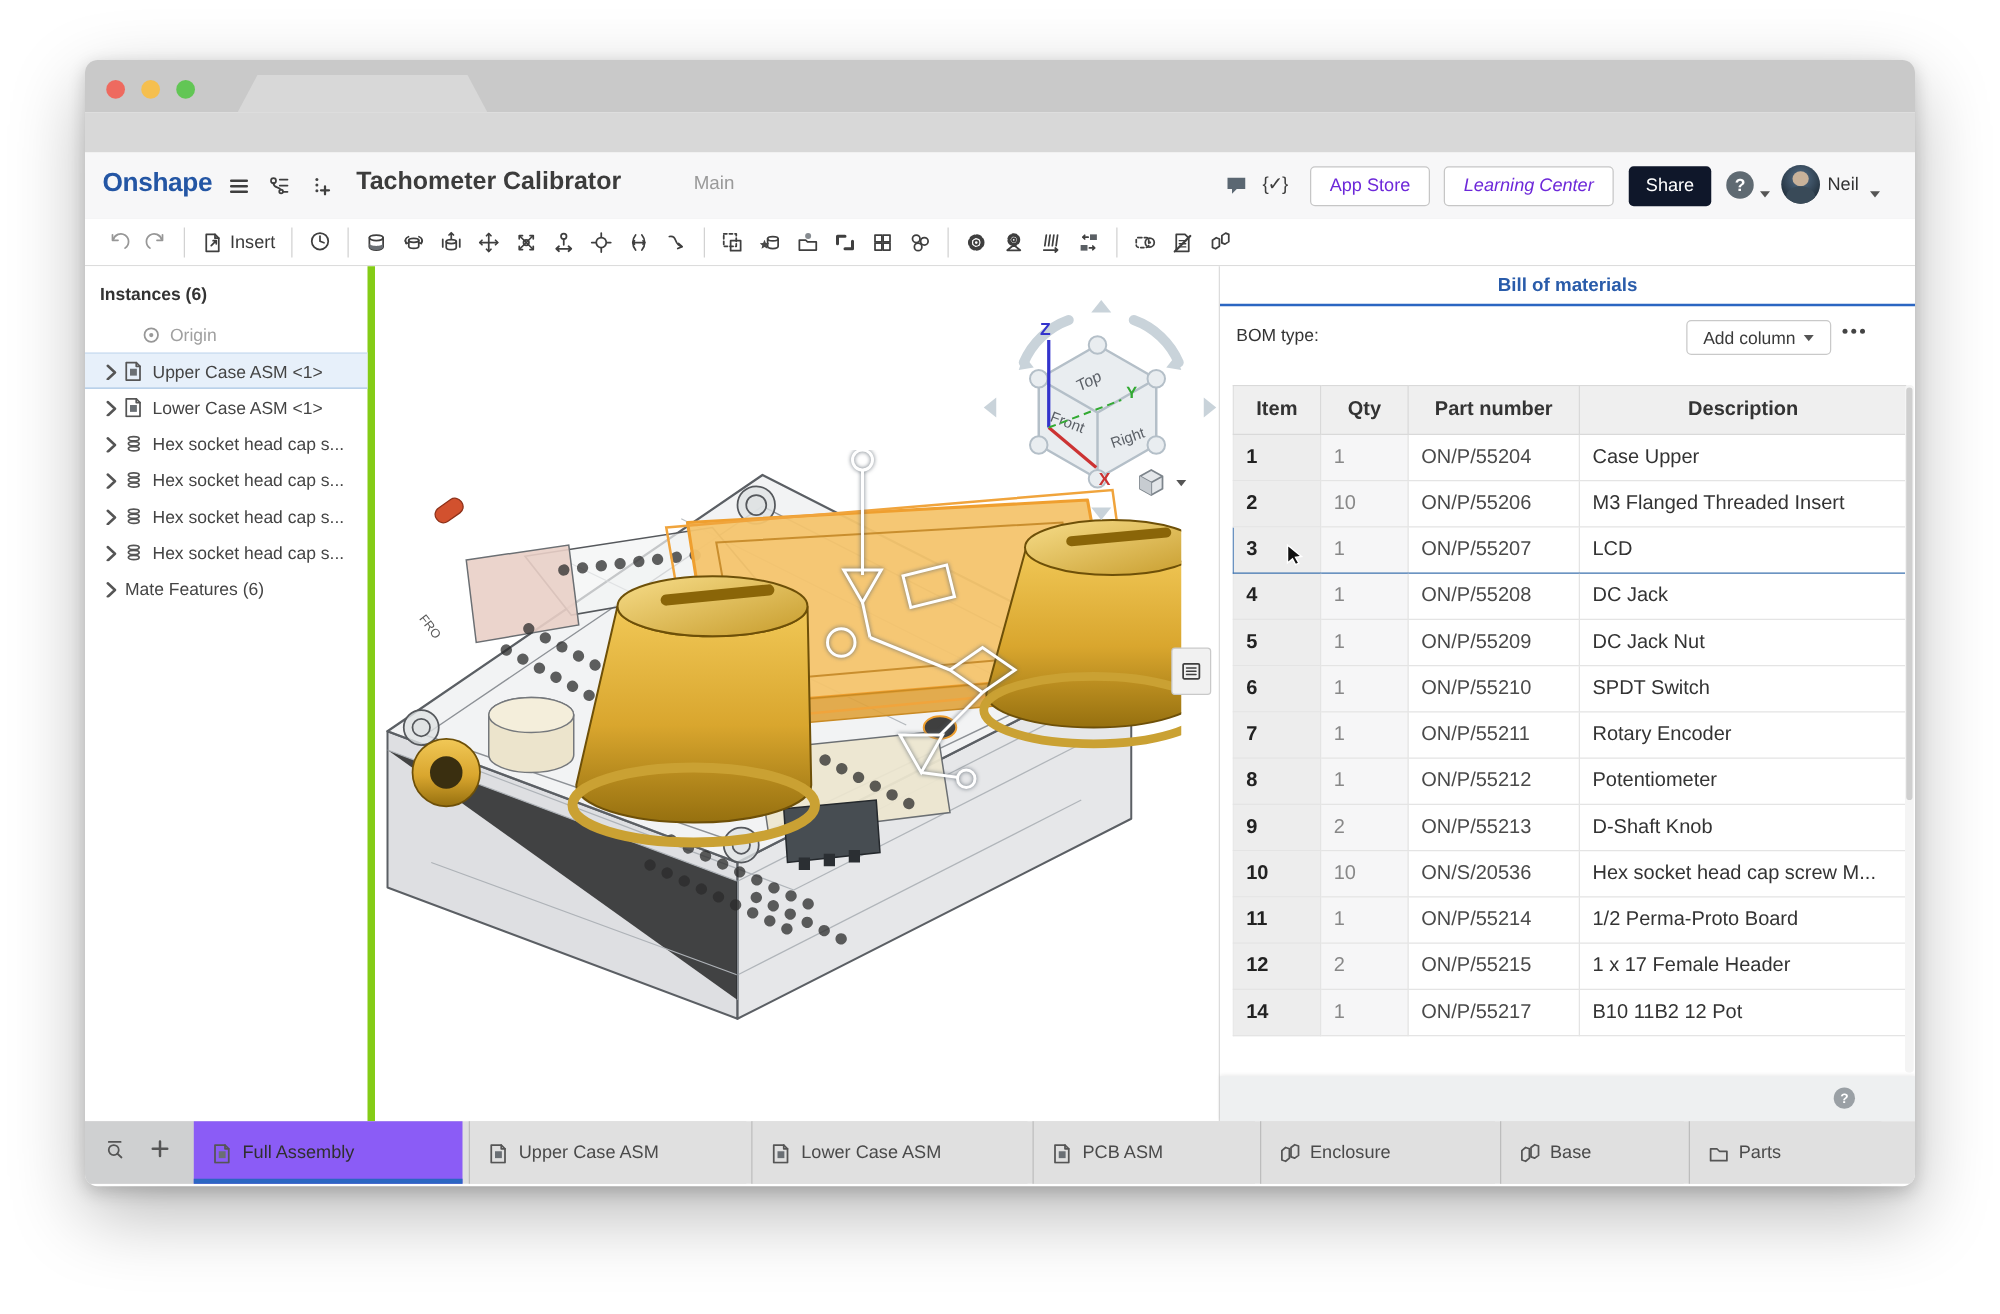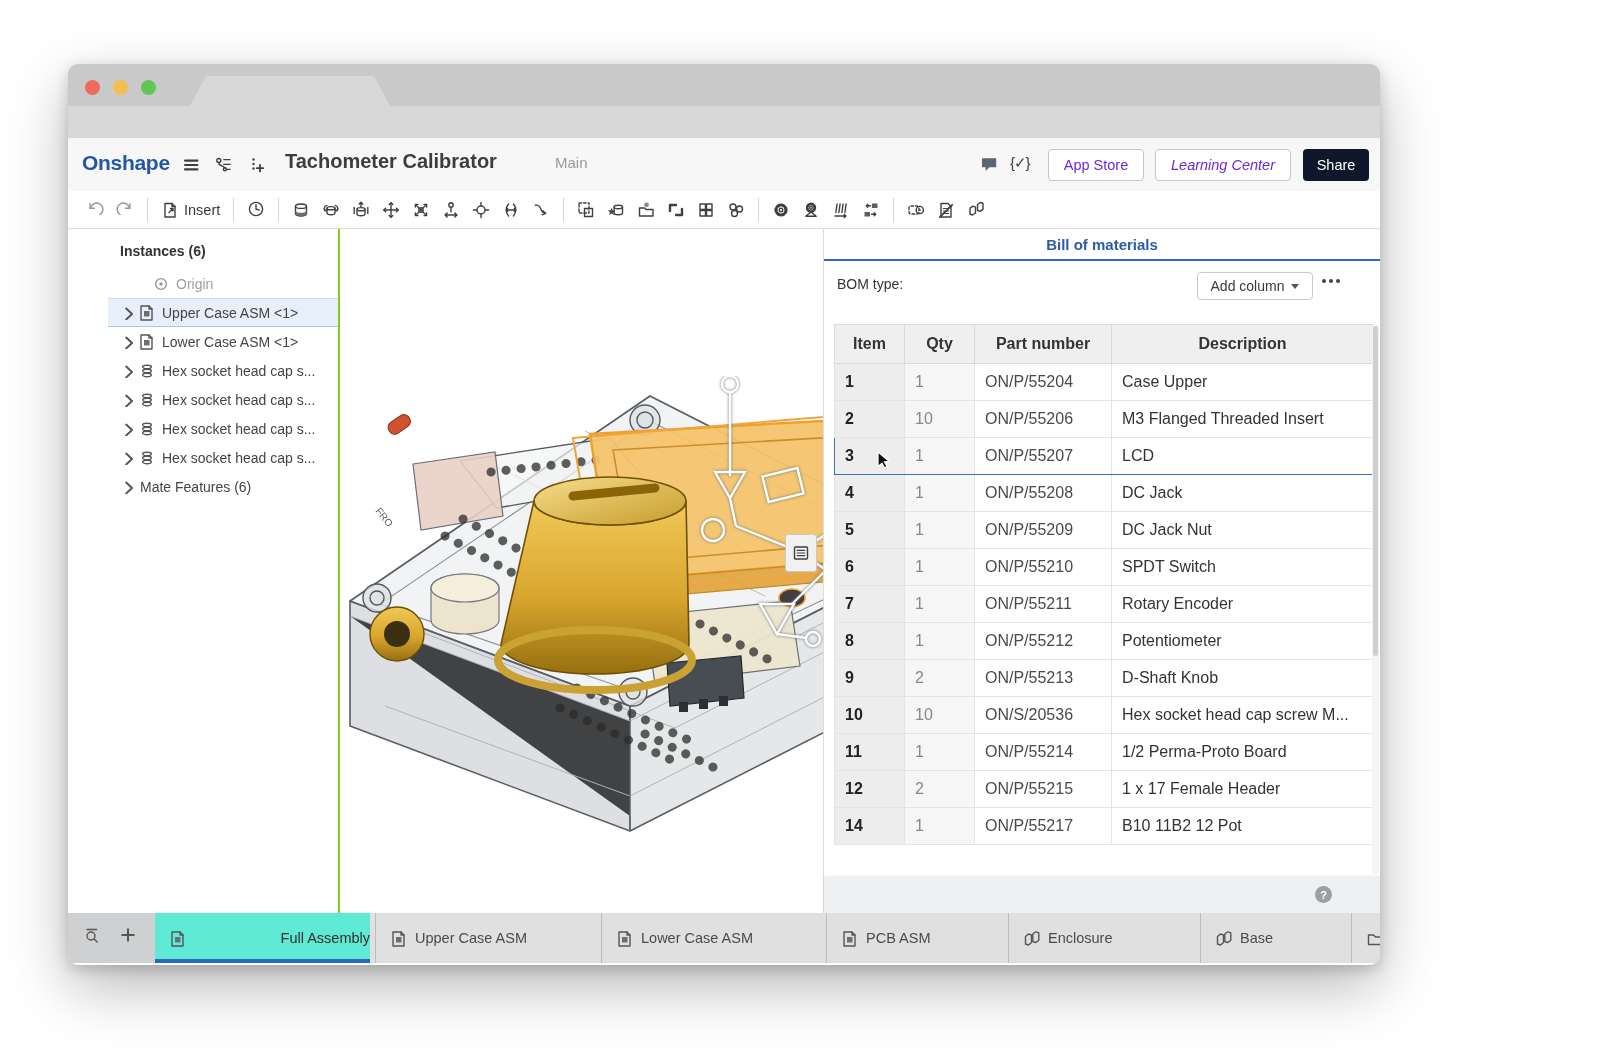--- a/index.html
+++ b/index.html
@@ -1,18 +1,18 @@
 <!DOCTYPE html>
 <html><head>
 <meta charset="utf-8">
 <style>
   html,body{margin:0;padding:0;background:#fff;}
   .page{position:relative;width:1600px;height:1051px;background:#fff;font-family:"Liberation Sans",sans-serif;overflow:hidden;}
   .abs{position:absolute;}
-  .window{position:absolute;left:68px;top:64px;width:1312px;height:901px;border-radius:10px;
+  .window{position:absolute;left:68px;top:48px;width:1464px;height:901px;border-radius:10px;
     box-shadow:0 22px 60px rgba(0,0,0,.28), 0 4px 14px rgba(0,0,0,.18);overflow:hidden;background:#fff;}
   
   .titlebar{position:absolute;left:0;top:0;width:100%;height:42px;background:#c9c9c9;}
   .tlight{position:absolute;top:16px;width:15px;height:15px;border-radius:50%;}
   .titletab{position:absolute;left:122px;top:12px;width:200px;height:30px;background:#d8d8d8;
     clip-path:polygon(0 100%,16px 0,calc(100% - 16px) 0,100% 100%);}
   .strip2{position:absolute;left:0;top:42px;width:100%;height:32px;background:#d8d8d8;}
   
   .apphead{position:absolute;left:0;top:74px;width:100%;height:53px;background:#f7f7f8;border-bottom:1px solid #e2e2e2;}
   .logo{position:absolute;left:14px;top:13px;font-size:21px;font-weight:bold;color:#2456a4;letter-spacing:-.3px;}
@@ -35,21 +35,21 @@
   .toolbar{position:absolute;left:0;top:127px;width:100%;height:38px;background:#fff;border-bottom:1px solid #dcdcdc;
     display:flex;align-items:center;padding-left:12px;box-sizing:border-box;}
   .tb{width:30px;height:30px;display:flex;align-items:center;justify-content:center;flex:0 0 auto;}
   .tbtext{display:flex;align-items:center;gap:5px;font-size:14.5px;color:#3a3a3a;padding:0 6px;flex:0 0 auto;}
   .tsep{width:1px;height:24px;background:#d2d2d2;margin:0 7px;flex:0 0 auto;}
   .ic{stroke:#3f3f3f;fill:none;stroke-width:1.4;stroke-linecap:round;stroke-linejoin:round;}
   .ic.dim{stroke:#979797;}
   .ic.mid{stroke:#555;}
   
   .content{position:absolute;left:0;top:165px;width:100%;height:684px;display:flex;}
-  .leftpanel{position:relative;width:232px;height:100%;background:#fff;border-right:2px solid #84cc16;box-sizing:border-box;flex:0 0 auto;margin-left:40px;}
+  .leftpanel{position:relative;width:232px;height:100%;background:#fff;border-right:6px solid #84cc16;box-sizing:border-box;flex:0 0 auto;}
   .lp-head{position:absolute;left:12px;top:14px;font-size:14px;font-weight:bold;color:#333;}
   .trow{position:absolute;left:0;width:100%;height:29px;display:flex;align-items:center;font-size:14px;color:#444;}
   .trow .chev{margin-left:12px;width:16px;display:flex;}
   .trow .ticon{margin-left:2px;width:20px;display:flex;}
   .trow .tlabel{margin-left:4px;white-space:nowrap;}
   .trow.sel{background:#e7f0fa;border-top:1px solid #c9dcf0;border-bottom:1px solid #a9c6e4;box-sizing:border-box;}
   .viewport{position:relative;flex:1 1 auto;background:#fff;overflow:hidden;}
   .bomtoggle{position:absolute;right:6px;top:305px;width:30px;height:36px;background:#f1f1f1;border:1px solid #c9c9c9;border-radius:3px;
     display:flex;align-items:center;justify-content:center;}
   .minicube{position:absolute;left:608px;top:160px;display:flex;align-items:center;gap:7px;}
@@ -81,21 +81,21 @@
   .vscroll .thumb{position:absolute;left:1px;top:2px;width:5px;height:330px;background:#cfcfcf;border-radius:3px;}
   .bomfoot{position:absolute;left:0;top:648px;width:100%;height:36px;background:#eef0f1;box-shadow:0 -1px 3px rgba(0,0,0,.08);}
   .foothelp{position:absolute;right:48px;top:9px;width:17px;height:17px;border-radius:50%;background:#9aa0a5;color:#fff;font-size:11px;font-weight:bold;
     display:flex;align-items:center;justify-content:center;}
   .cursor{position:absolute;left:53px;top:222px;z-index:5;}
   
   .tabbar{position:absolute;left:0;top:849px;width:100%;height:50px;background:#e0e0e0;}
   .tabutil{position:absolute;left:0;top:0;width:87px;height:50px;background:#cfd0d1;display:flex;align-items:center;justify-content:space-evenly;}
   .dtab{position:absolute;top:0;height:50px;display:flex;align-items:center;gap:8px;padding-left:14px;box-sizing:border-box;
     font-size:14.5px;color:#4a4a4a;border-left:1px solid #bdbdbd;background:#e0e0e0;}
-  .dtab.active{background:#5eead4;color:#2f2f2f;border-left:none;justify-content:space-between;}
+  .dtab.active{background:#8b5cf6;color:#2f2f2f;border-left:none;}
   .dtab.active::after{content:"";position:absolute;left:0;bottom:0;width:100%;height:4px;background:#2b66c2;}
 </style>
 </head>
 <body>
 
 <svg width="0" height="0" style="position:absolute">
   <defs>
     <linearGradient id="goldBody" x1="0" y1="0" x2="0" y2="1">
       <stop offset="0" stop-color="#f1c857"></stop>
         <stop offset=".55" stop-color="#d9a62e"></stop>

